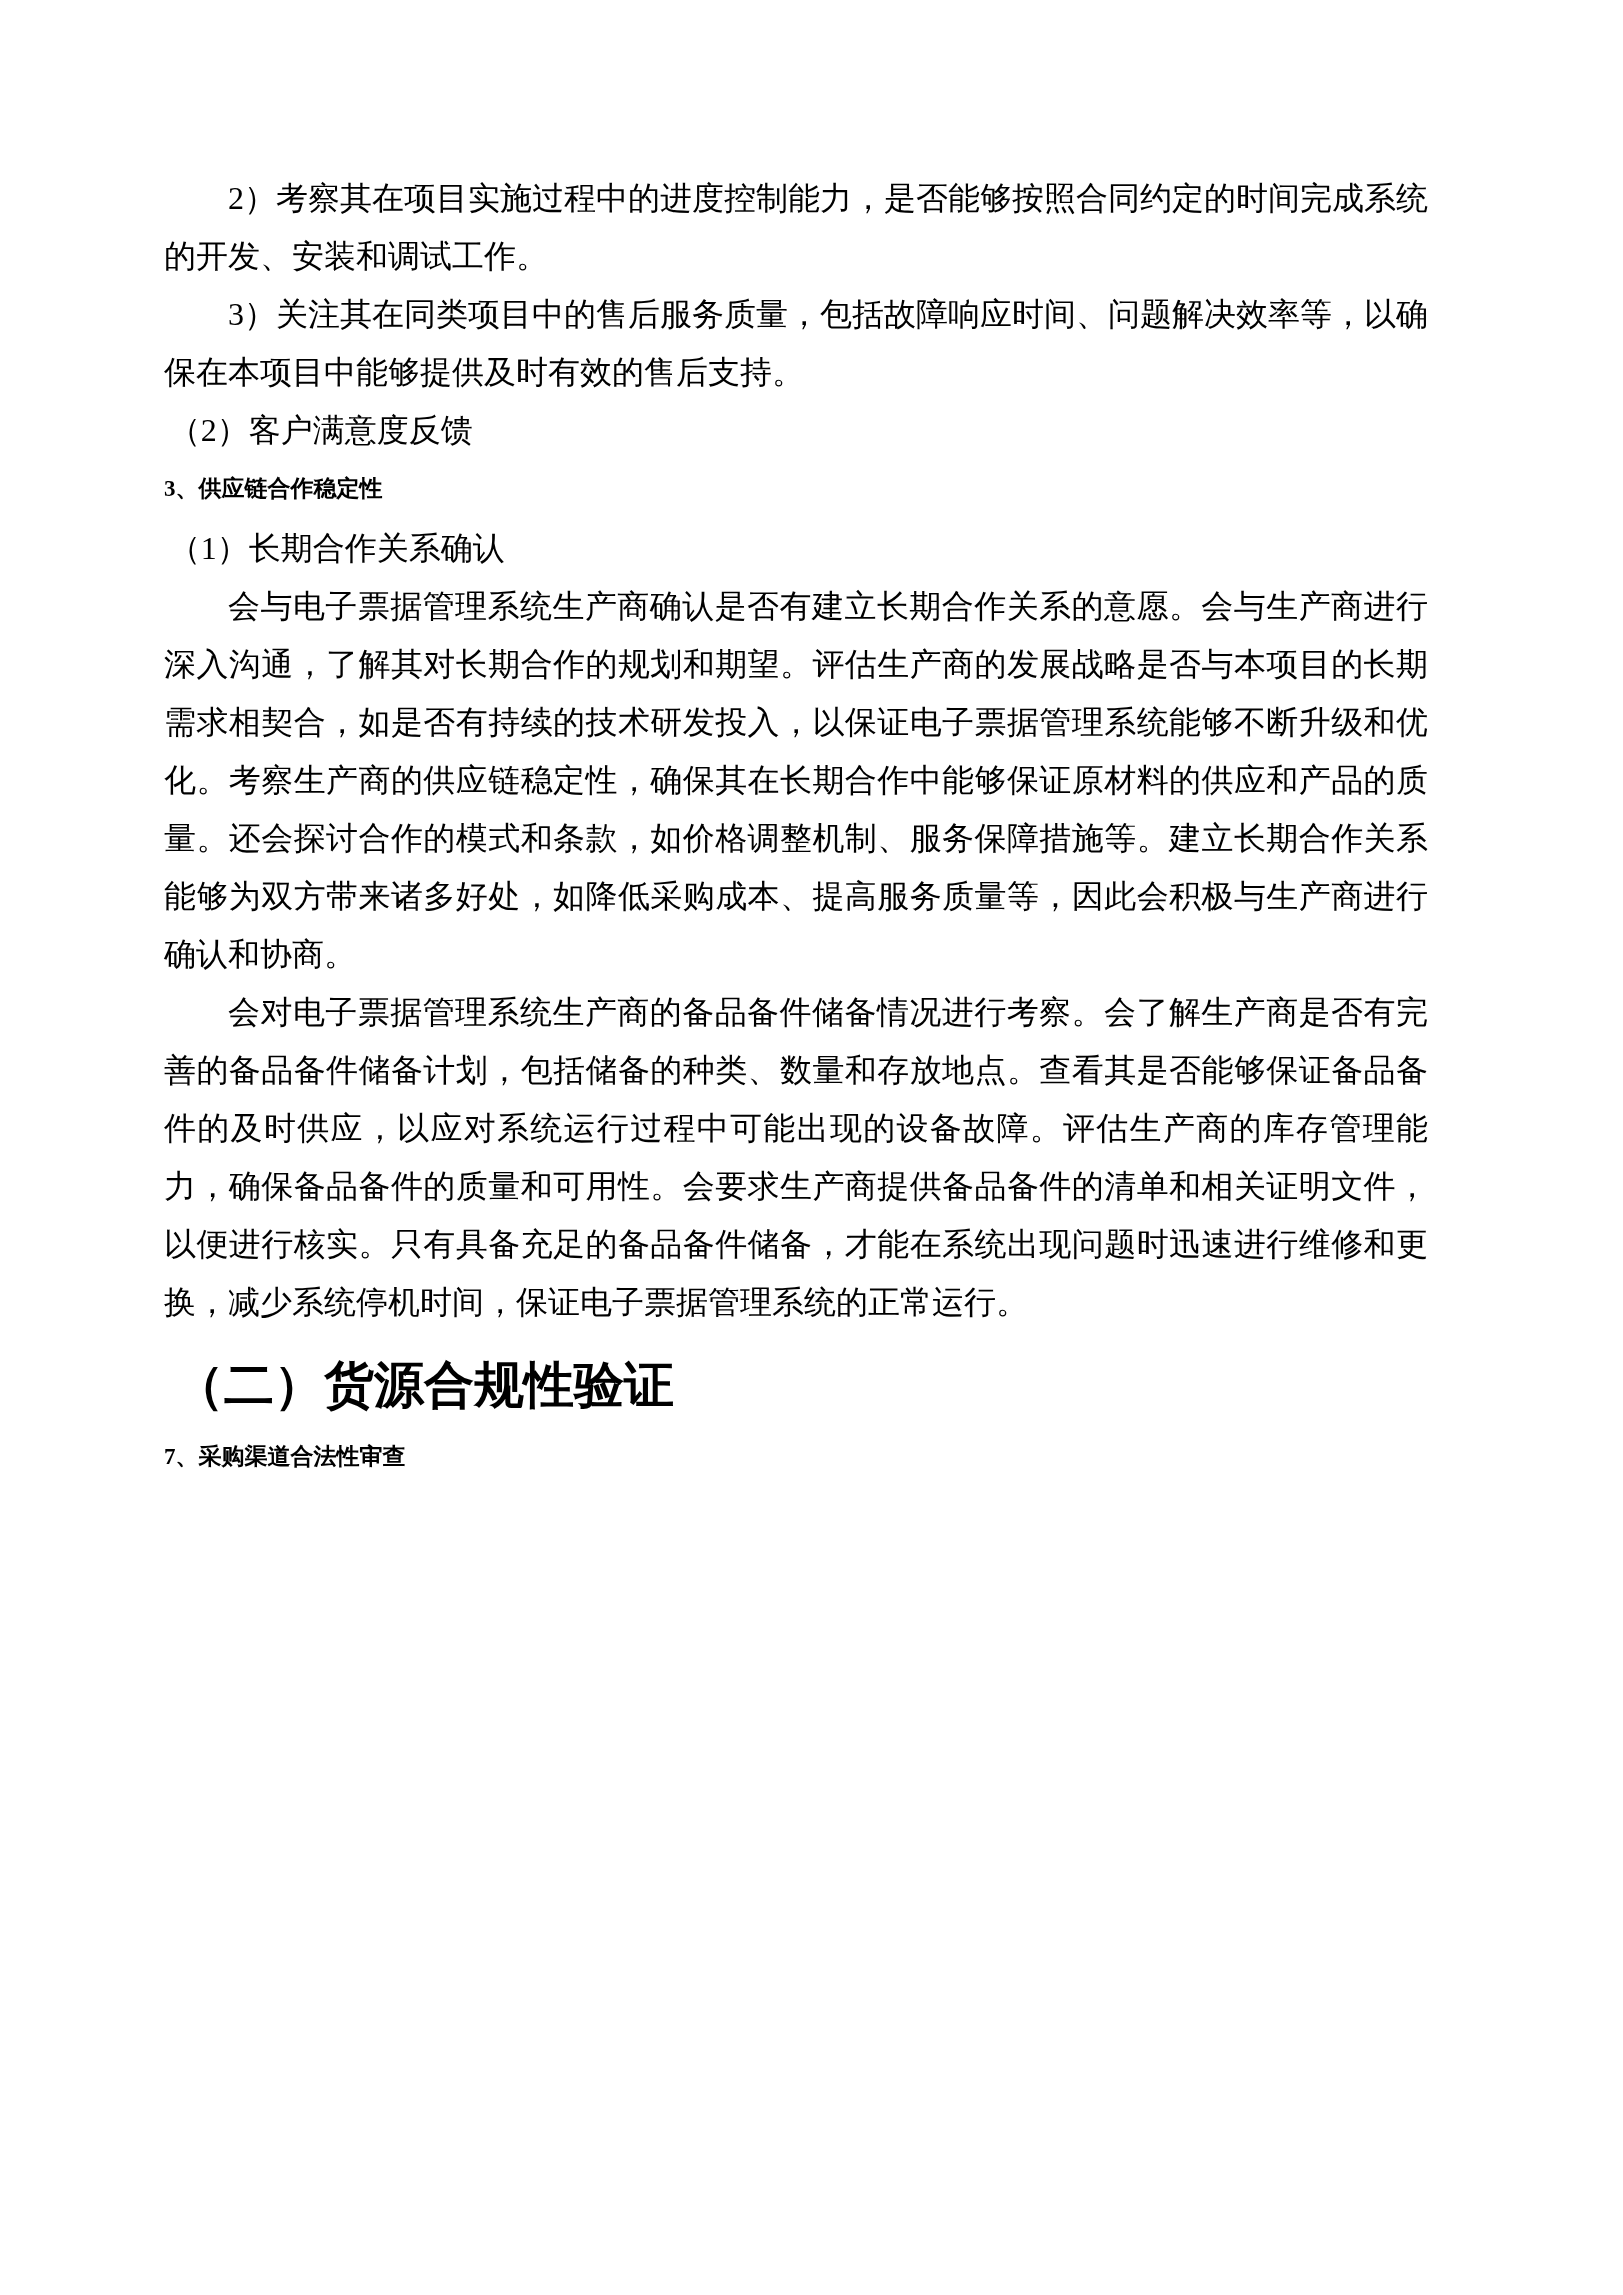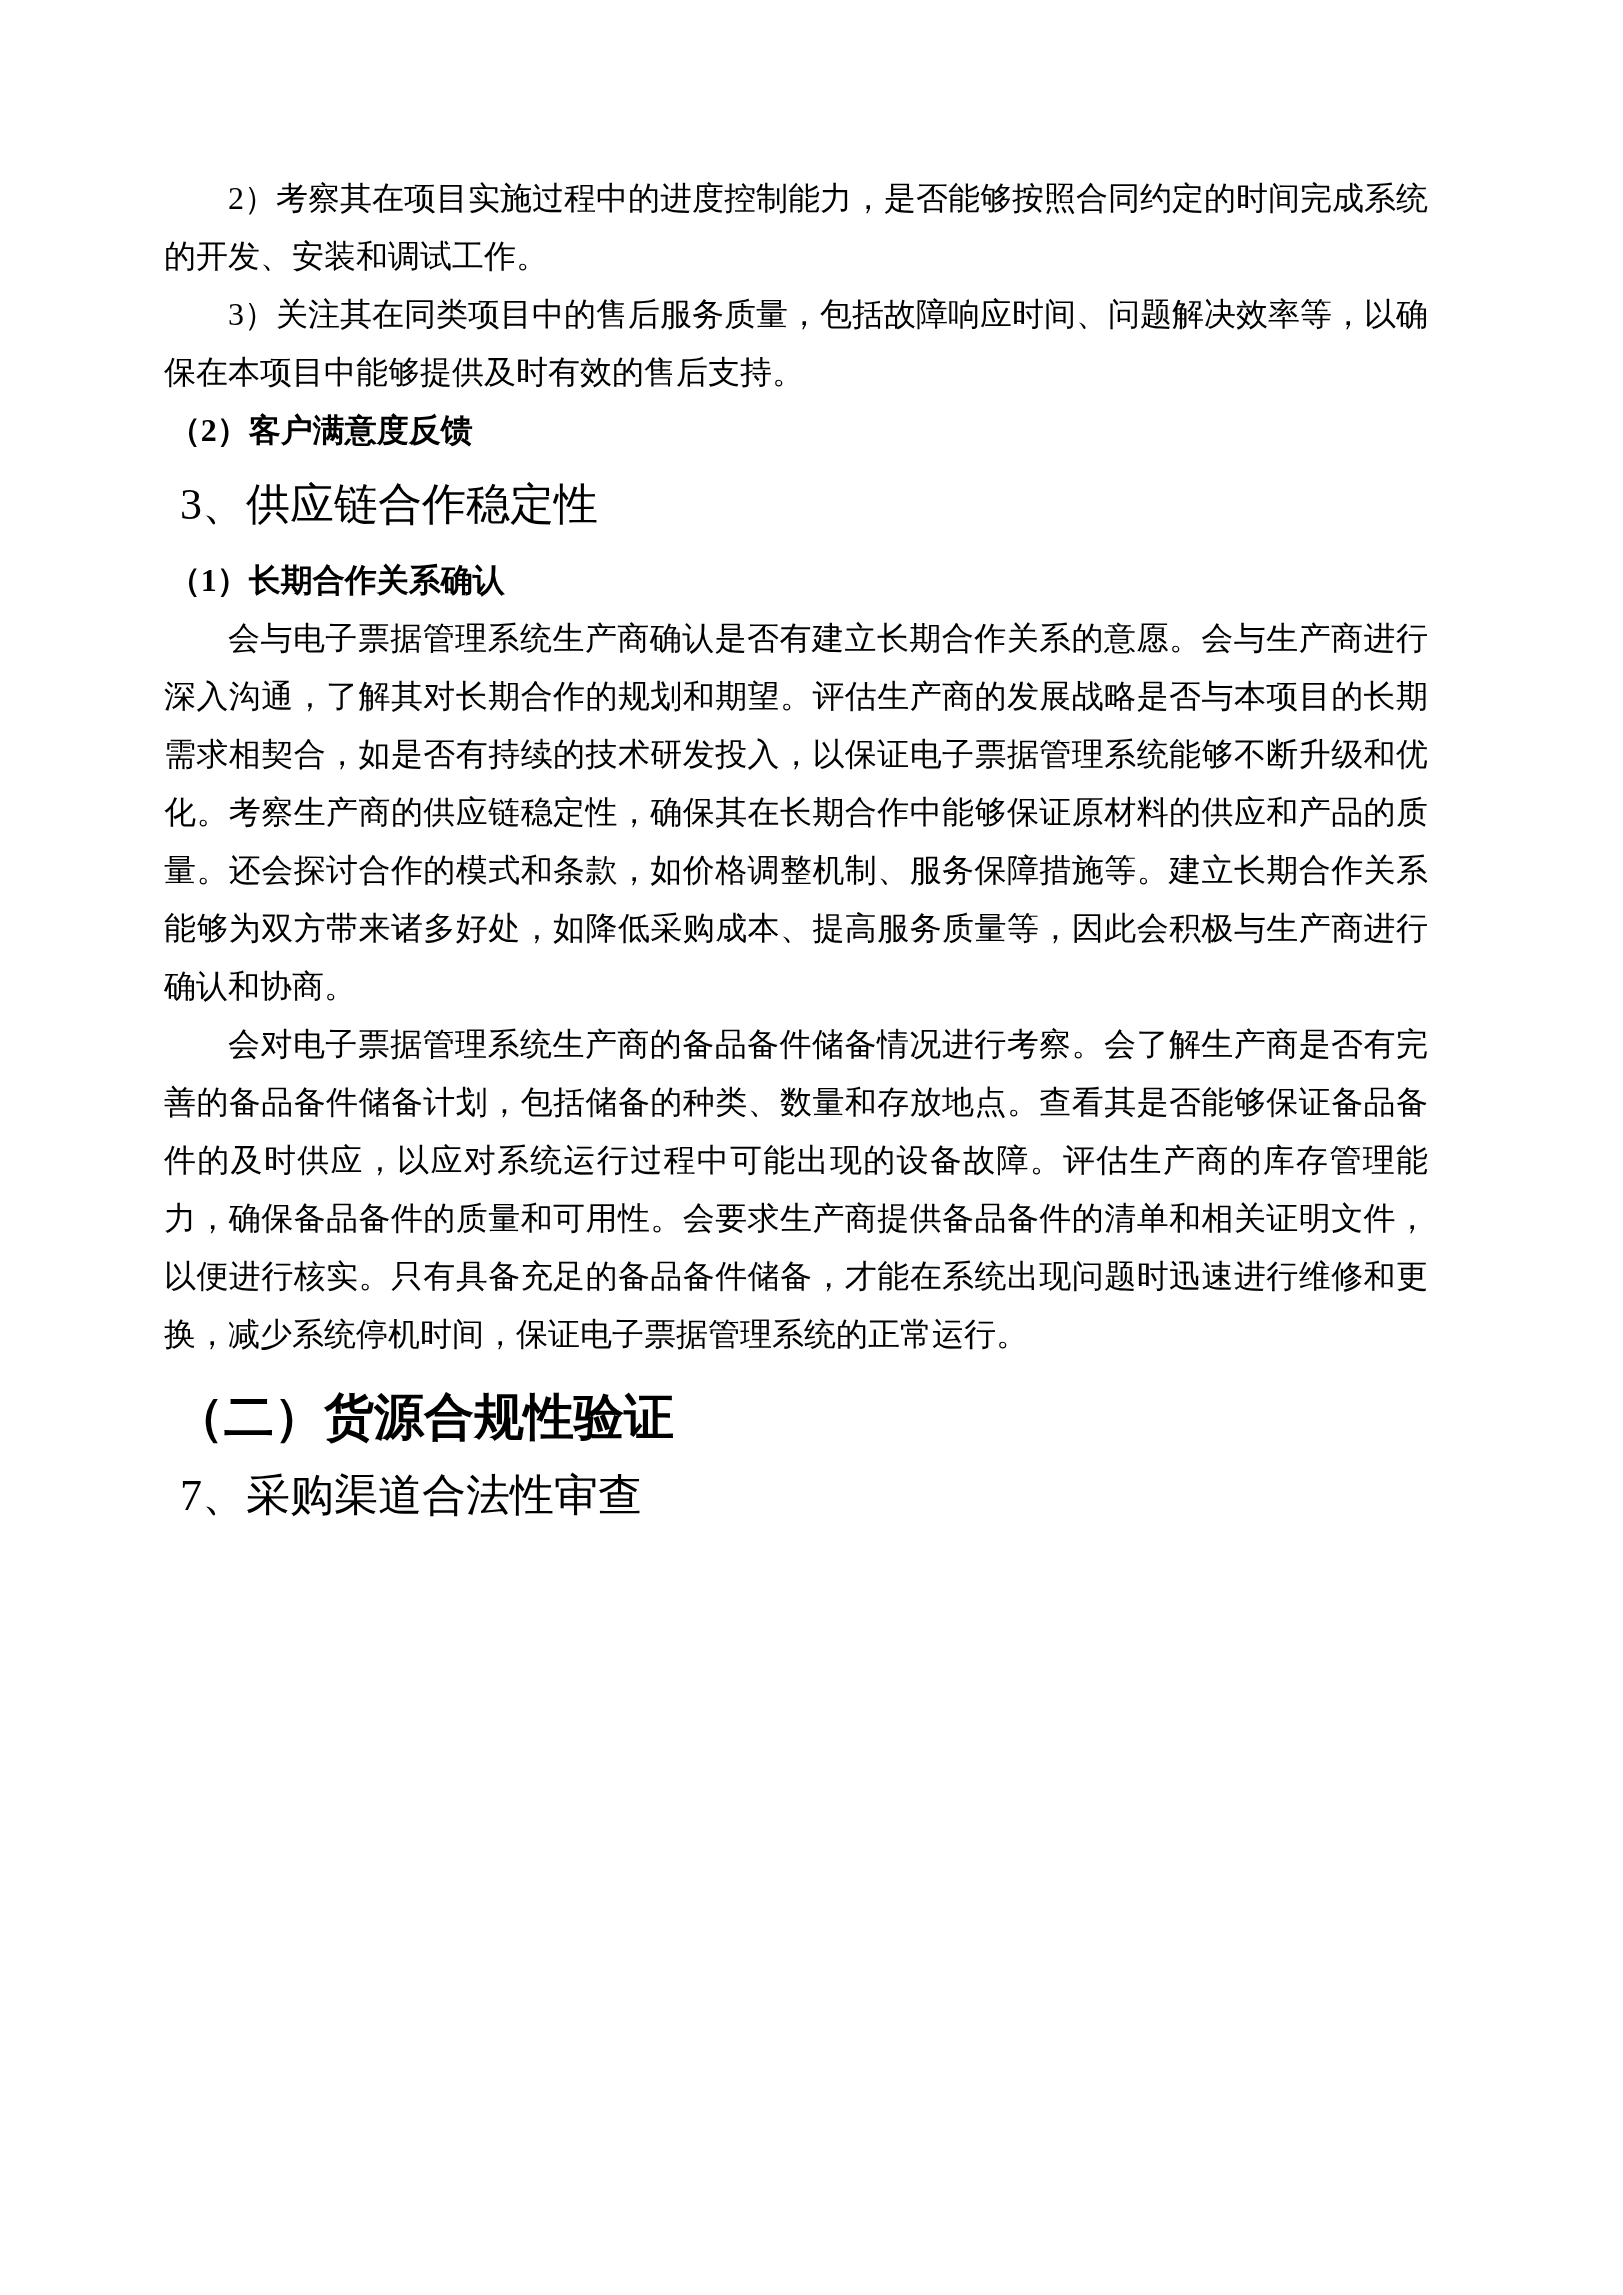--- a/index.html
+++ b/index.html
@@ -25,29 +25,29 @@
     font-size: 32px;
     line-height: 58px;
     text-align: justify;
     text-indent: 2em;
     margin: 0;
     word-break: break-all;
   }
   .heading-3 {
     font-size: 32px;
     line-height: 58px;
-    font-weight: bold;
+    font-weight: normal;
     margin: 0;
     text-indent: 0.15em;
   }
   .heading-2 {
-    font-size: 44px;
+    font-size: 23px;
     line-height: 60px;
-    font-weight: normal;
-    margin: 16px;
+    font-weight: bold;
+    margin: 0;
   }
   .heading-1 {
     font-size: 50px;
     line-height: 65px;
     font-weight: bold;
     margin: 22px 0 9.2px 0;
     text-indent: 0.2em;
   }
 </style>
 </head>

